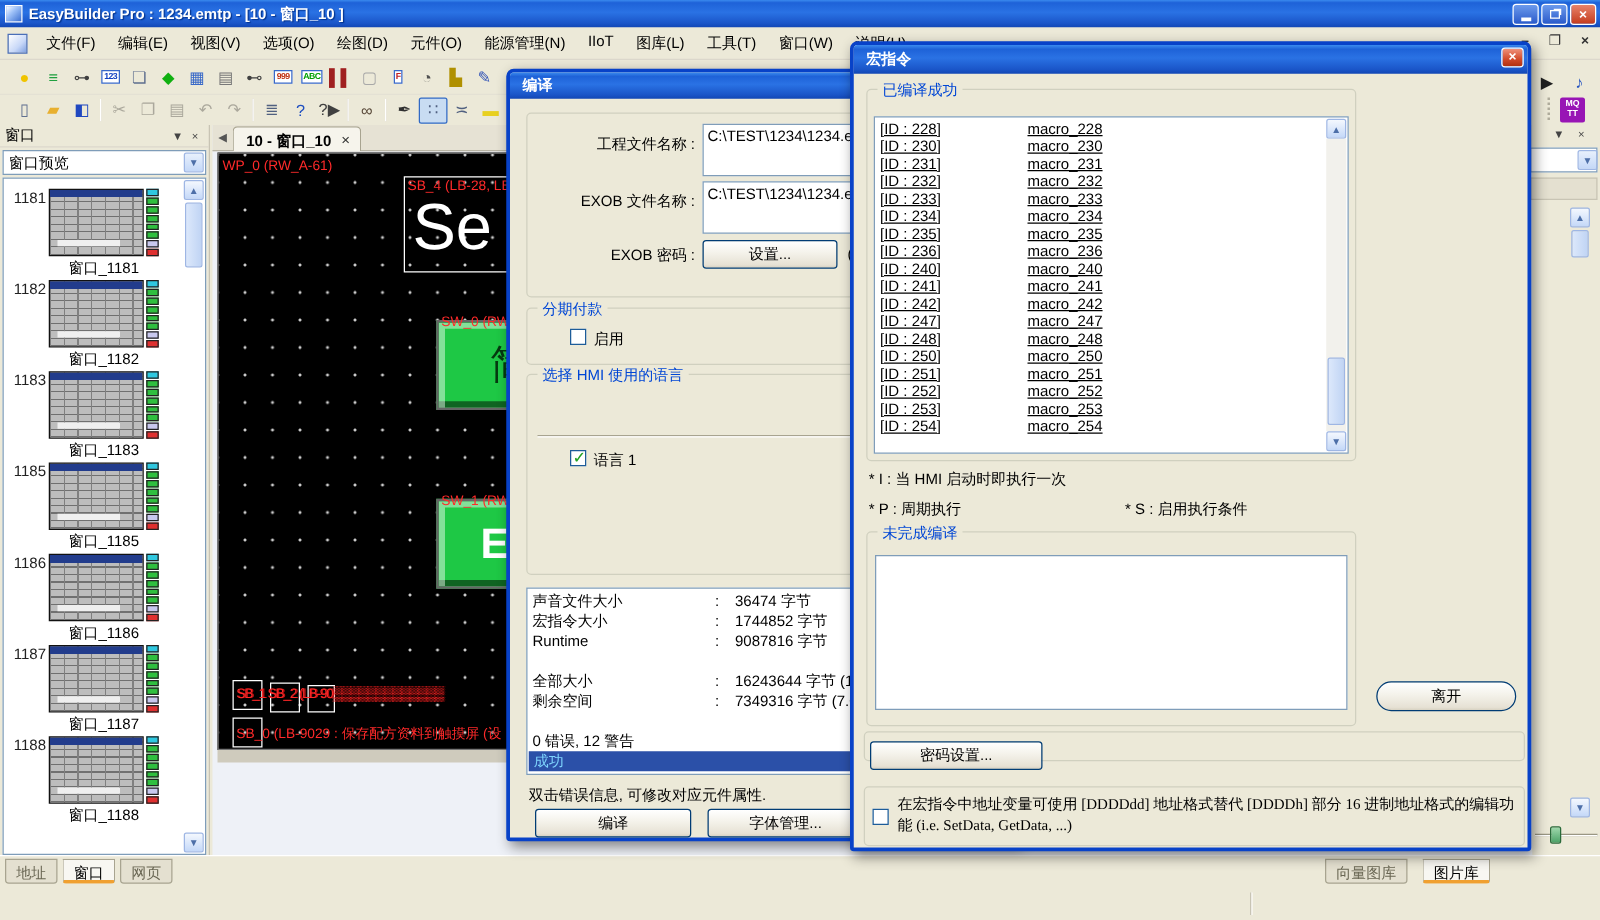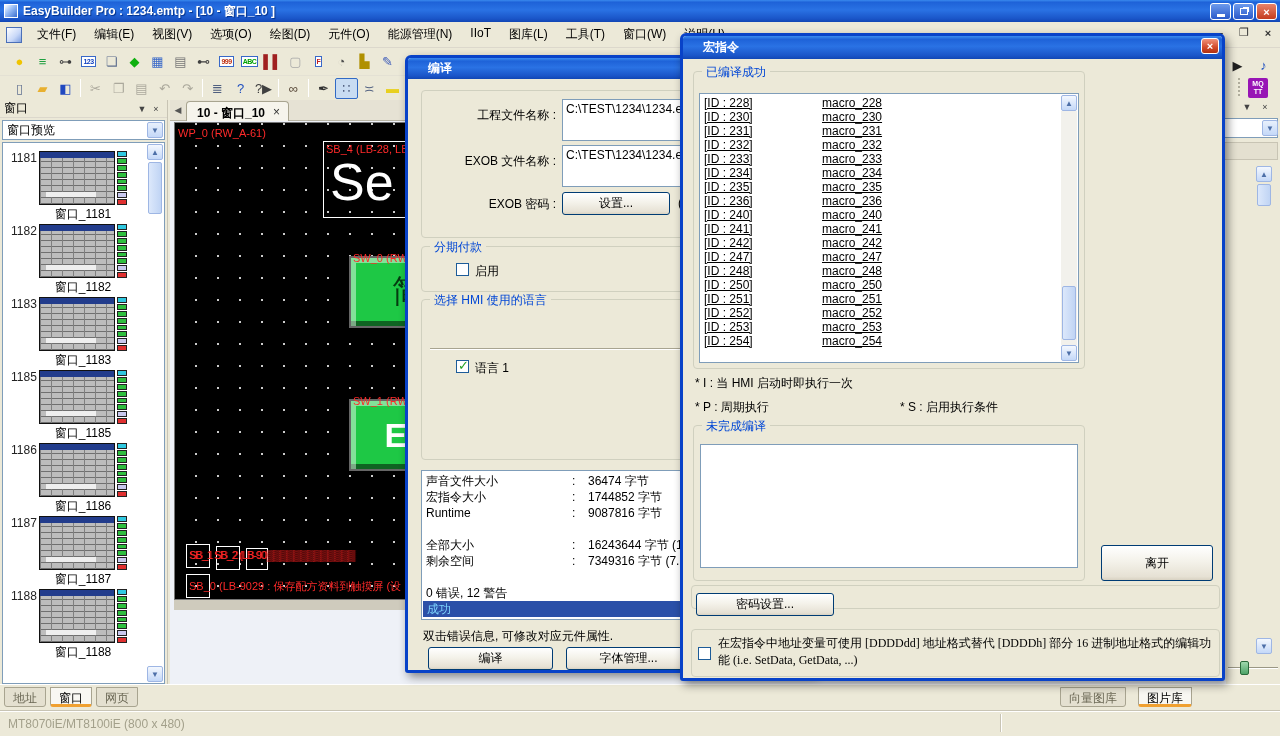--- a/index.html
+++ b/index.html
@@ -138,21 +138,21 @@
     box-shadow:inset 5px 5px 0 rgba(255,255,255,.45), inset -5px -5px 0 rgba(0,0,0,.5);
     display:flex; align-items:center; justify-content:center; }
   .wsq { position:absolute; border:1px solid #fff; background:rgba(0,0,0,0); }
   .garble { letter-spacing:-1px; text-shadow:1px 0 #C01010; }
 
   
   .dlg { position:absolute; border:3px solid #0842C8; border-radius:6px 6px 3px 3px;
     box-shadow:3px 4px 10px rgba(0,0,0,.45); background:#ECE9D8; }
   .dlg-title { height:21px; background:linear-gradient(180deg,#3A8AEE 0%,#1E62D8 15%,#2A72E4 45%,#1A55C8 85%,#1146B4 100%);
     border-radius:3px 3px 0 0; color:#fff; font-weight:bold; display:flex; align-items:center;
-    padding:0 20px; position:relative; }
+    padding:0 10px; position:relative; }
   .dlg-close { position:absolute; right:3px; top:2px; width:18px; height:16px;
     border:1px solid #fff; border-radius:3px; background:linear-gradient(#F0927B,#D24A2A 60%,#B03010);
     color:#fff; font-weight:bold; font-size:11px; display:flex; align-items:center; justify-content:center; }
   .dlg-body { position:relative; }
 
   
   .info-box { position:absolute; background:#fff; border:1px solid #7F9DB9; overflow:hidden;
     padding:2px 0 0 4px; }
   .info-row { height:16px; line-height:16px; display:flex; white-space:nowrap; }
   .info-label { width:146px; }
@@ -525,23 +525,20 @@
     <div class="sb-btn" style="left:30px; top:538px;">▼</div>
     <div class="slider-track" style="left:2px; top:567px; width:50px;"></div>
     <div class="slider-handle" style="left:14px; top:561px;"></div>
   </div>
 
   <div class="abs tabstrip">
     <span id="left-tabs"><span class="btab" style="left: 4px;">地址</span><span class="btab active" style="left: 50px;">窗口</span><span class="btab" style="left: 96px;">网页</span></span>
     <span id="right-tabs"><span class="btab" style="left: 1060px;">向量图库</span><span class="btab active" style="left: 1138px;">图片库</span></span>
   </div>
 
-  <div class="abs statusbar">
-    <span>MT8070iE/MT8100iE (800 x 480)</span>
-  </div>
   <div class="status-div"></div>
 
   <div class="dlg" style="left:405px; top:55px; width:410px; height:618px; z-index:10;">
     <div class="dlg-title">
       <span>编译</span>
     </div>
     <div class="dlg-body" style="height:594px;">
 
       <div class="grp" style="left:13px; top:11px; width:380px; height:148px;">
         <div class="lbl" style="left:2px; top:16px; width:132px; text-align:right;">工程文件名称 :</div>
@@ -707,21 +704,21 @@
 
       <div class="lbl" style="left:12px; top:316px;">* I : 当 HMI 启动时即执行一次</div>
       <div class="lbl" style="left:12px; top:340px;">* P : 周期执行</div>
       <div class="lbl" style="left:217px; top:340px;">* S : 启用执行条件</div>
 
       <div class="grp" style="left:10px; top:366px; width:392px; height:156px;">
         <div class="grp-cap">未完成编译</div>
         <div class="tbox" style="left:6px; top:18px; width:378px; height:124px;"></div>
       </div>
 
-      <div class="xpbtn" style="left:418px; top:486px; width:112px; height:36px;">离开</div>
+      <div class="xpbtn" style="left:418px; top:486px; width:112px; height:24px;border-radius:12px;">离开</div>
 
       <div class="grp" style="left:8px; top:526px; width:529px; height:24px;">
         <div class="xpbtn" style="left:4px; top:7px; width:138px;">密码设置...</div>
       </div>
 
       <div class="grp" style="left:8px; top:570px; width:529px; height:48px;font-family:Liberation Serif, serif;">
         <div class="cb" style="left:6px; top:17px;"></div>
         <div class="lbl" style="left:26px; top:5px; width:496px; white-space:normal; line-height:17px;">在宏指令中地址变量可使用 [DDDDdd] 地址格式替代 [DDDDh] 部分 16 进制地址格式的编辑功能 (i.e. SetData, GetData, ...)</div>
       </div>
     </div>

